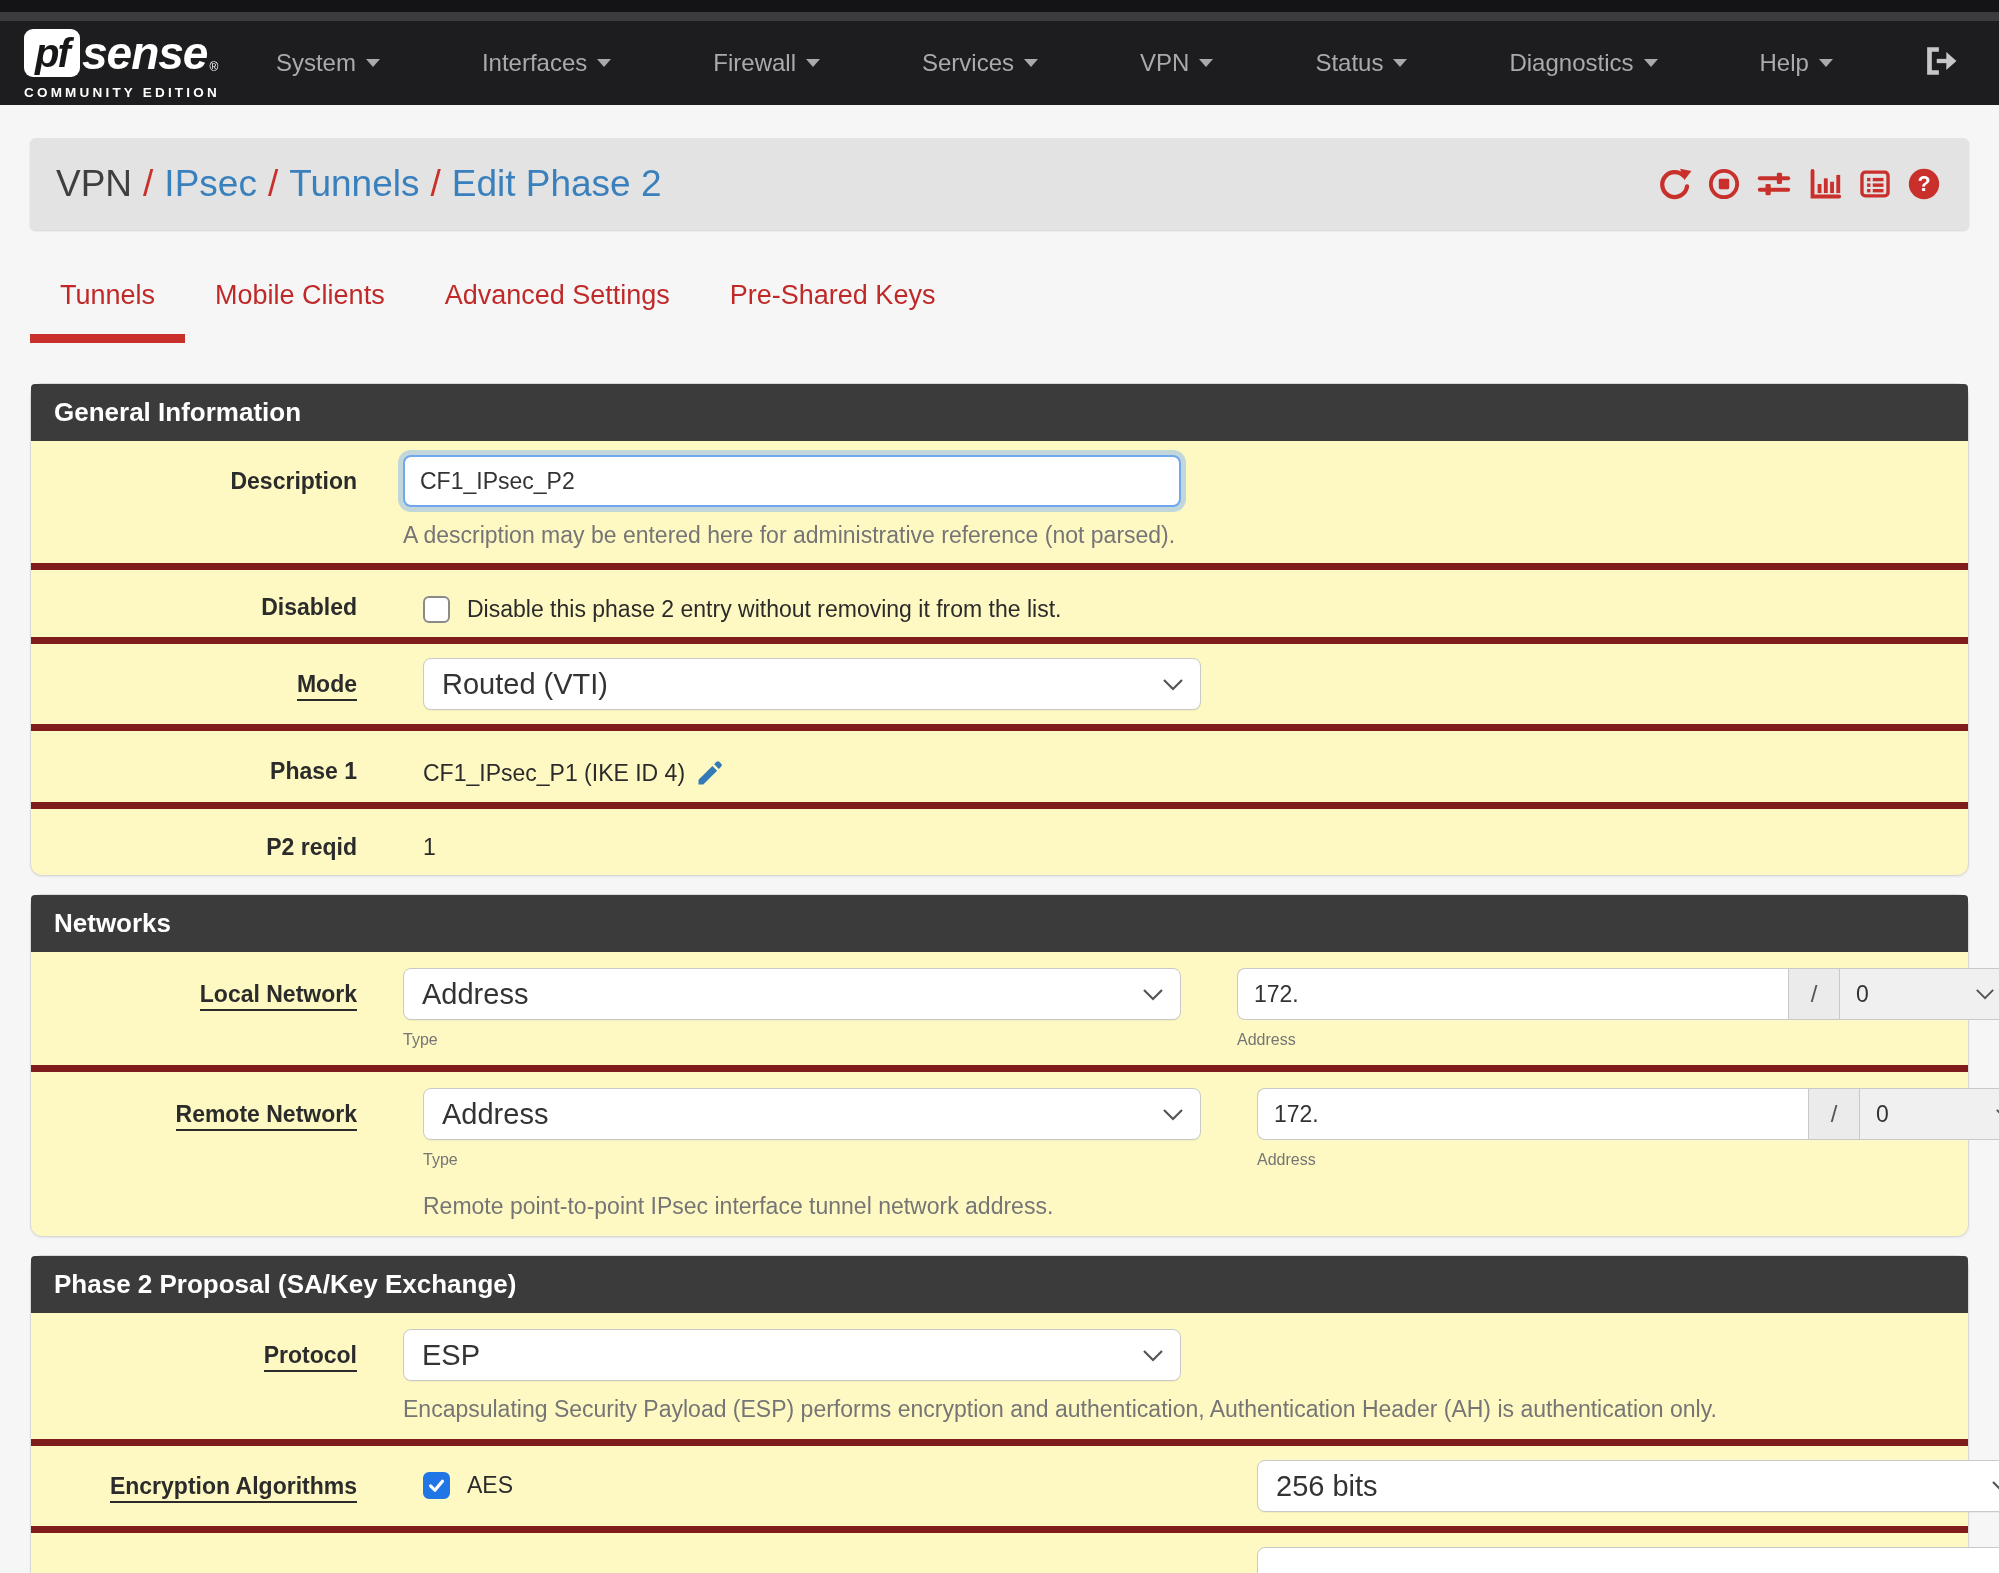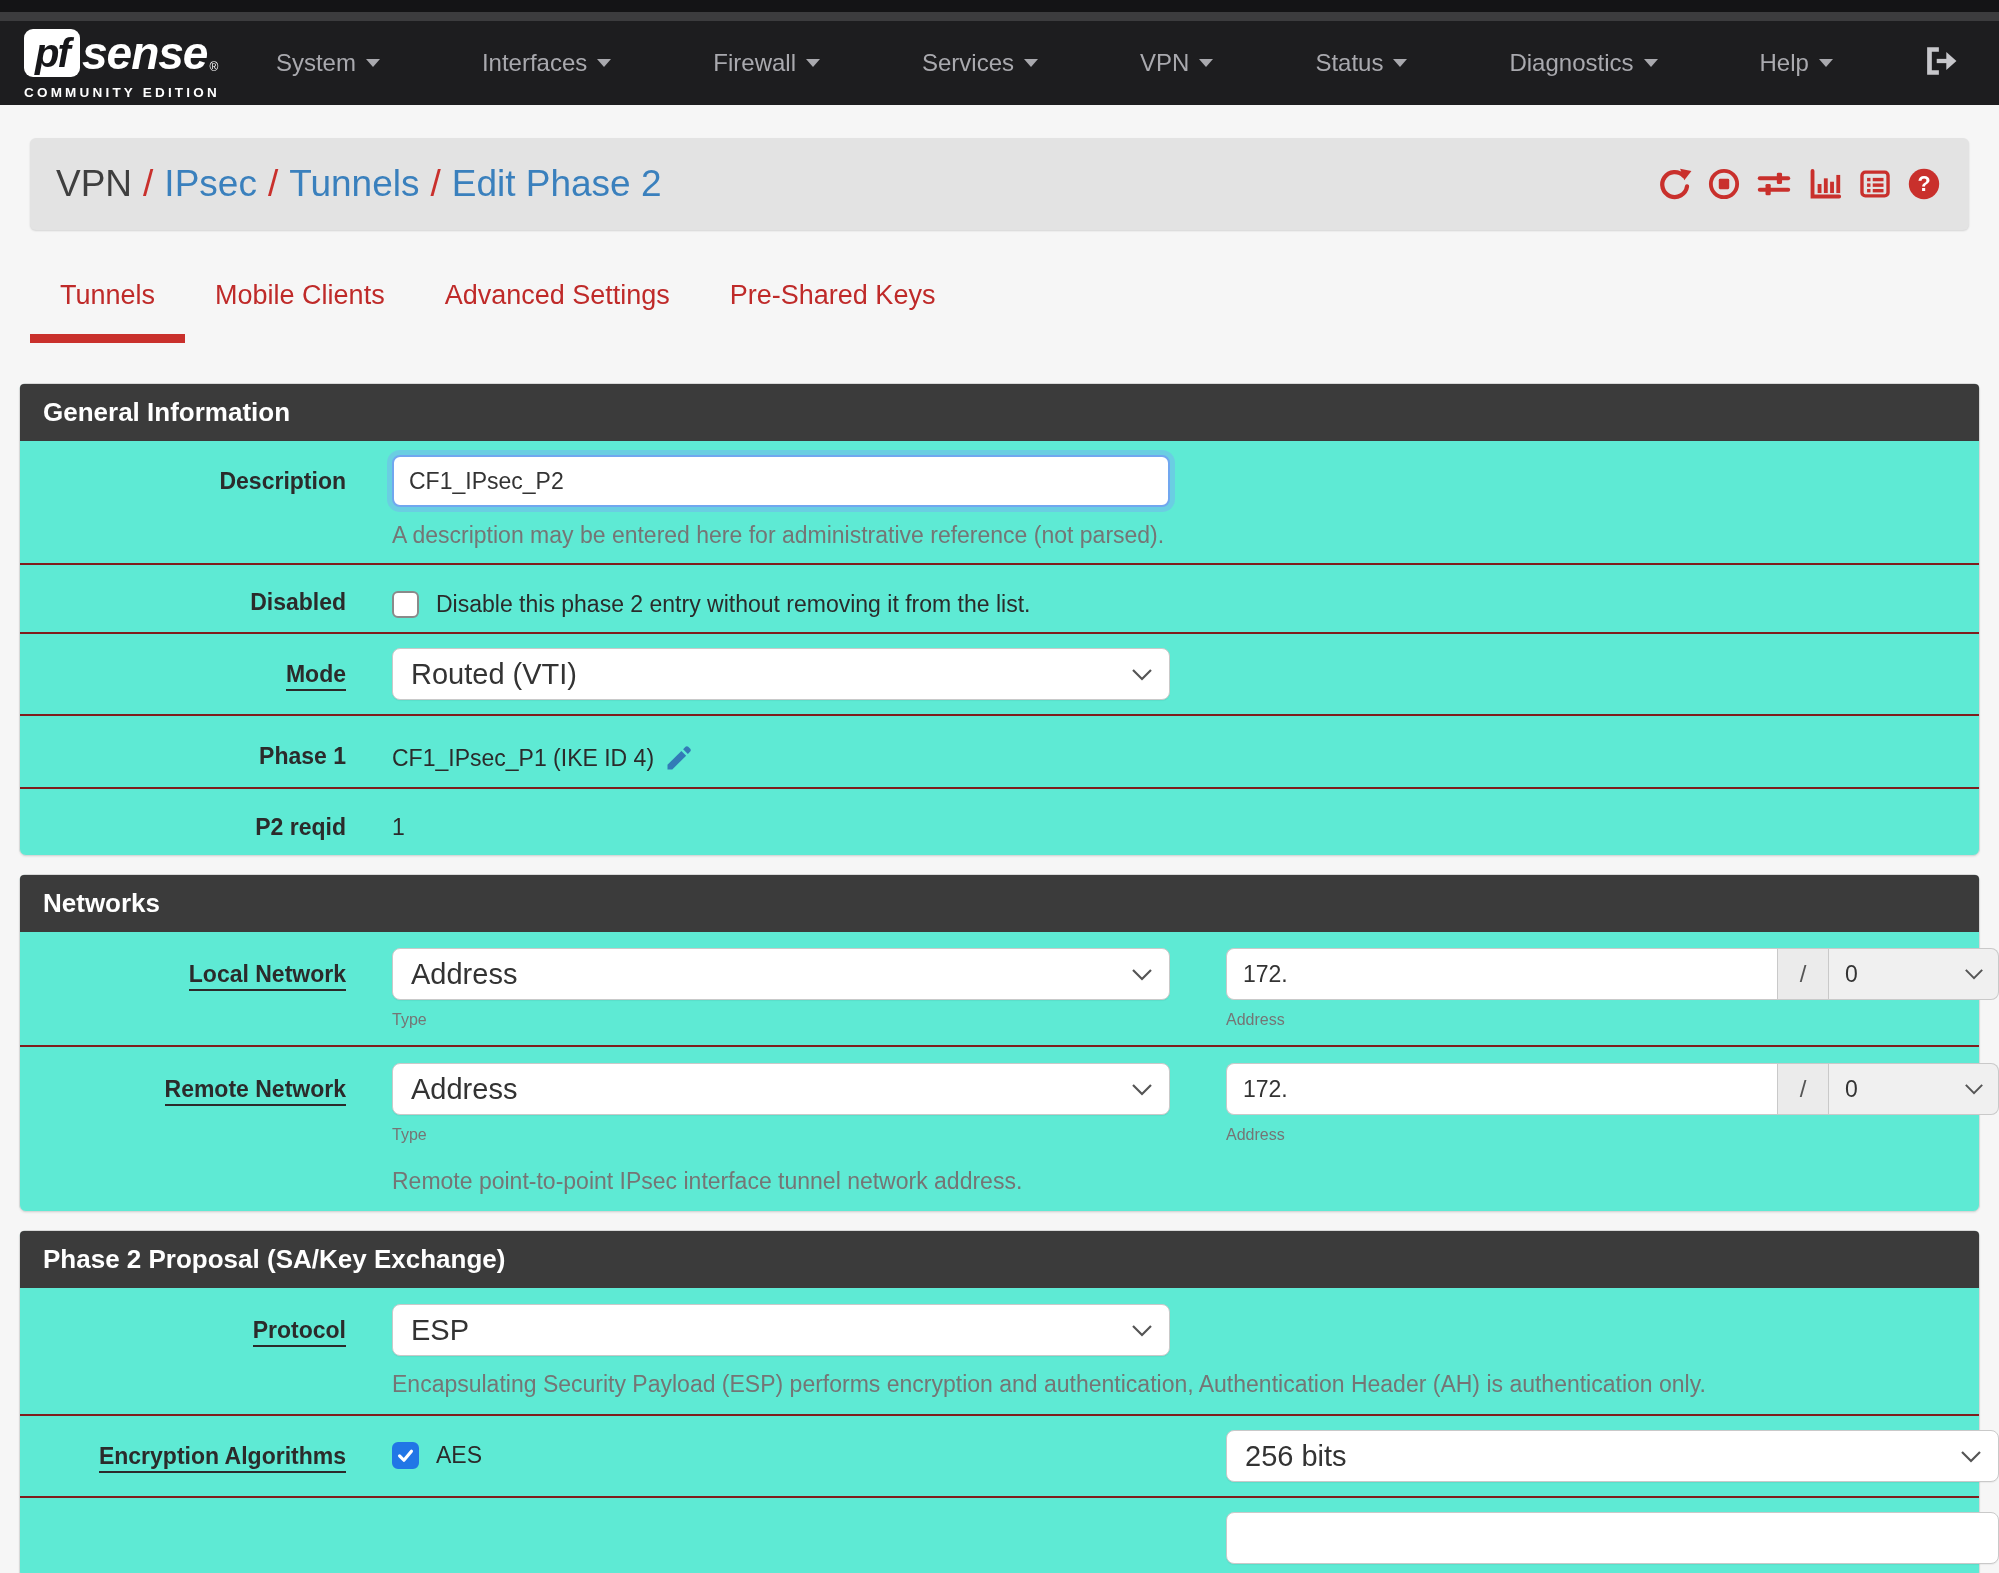--- a/index.html
+++ b/index.html
@@ -44,25 +44,25 @@
   .crumb-link { color:#3a80bd; cursor:pointer; text-decoration:none; }
   .title-icons { display:flex; align-items:center; gap:15px; }
   .title-icons .ticon { cursor:pointer; display:flex; }
 
   
   .tabs { margin:50px 30px 0; display:flex; }
   .tab { font-size:27px; color:#bf2a29; padding:0 30px 23px; cursor:pointer; border-bottom:9px solid transparent; text-decoration:none; }
   .tab.active { border-bottom-color:#c9302c; }
 
   
-  .panel { margin:40px 19px 0; background:#5eead4; border:1px solid #d8d8d8; border-radius:7px; box-shadow:0 1px 2px rgba(0,0,0,.07); }
+  .panel { margin:40px 30px 0; background:#fef9c3; border:1px solid #d8d8d8; border-radius:12px; box-shadow:0 1px 2px rgba(0,0,0,.07); }
   .panel + .panel { margin-top:18px; }
   .panel-header { background:#3b3b3b; color:#fff; font-weight:bold; font-size:26px; padding:13px 23px; border-radius:4px 4px 0 0; }
   .frow { display:flex; padding:14px 24px; }
-  .frow + .frow { border-top:2px solid #7f1d1d; }
+  .frow + .frow { border-top:7px solid #7f1d1d;gap:20px; }
   .lbl { width:302px; text-align:right; font-weight:bold; font-size:23px; color:#2b2b2b; padding-top:13px; flex:0 0 302px; }
   .lbl .u { border-bottom:2.5px solid #2b2b2b; padding-bottom:2px; }
   .fcontent { margin-left:46px; flex:1; min-width:0; }
   .two-col { display:flex; }
   .col-main { width:778px; flex:0 0 778px; }
   .col-right { margin-left:56px; width:773px; flex:0 0 773px; }
 
   
   .text-input {
     width:778px; height:52px; border:1px solid #c9c9c9; border-radius:8px;

